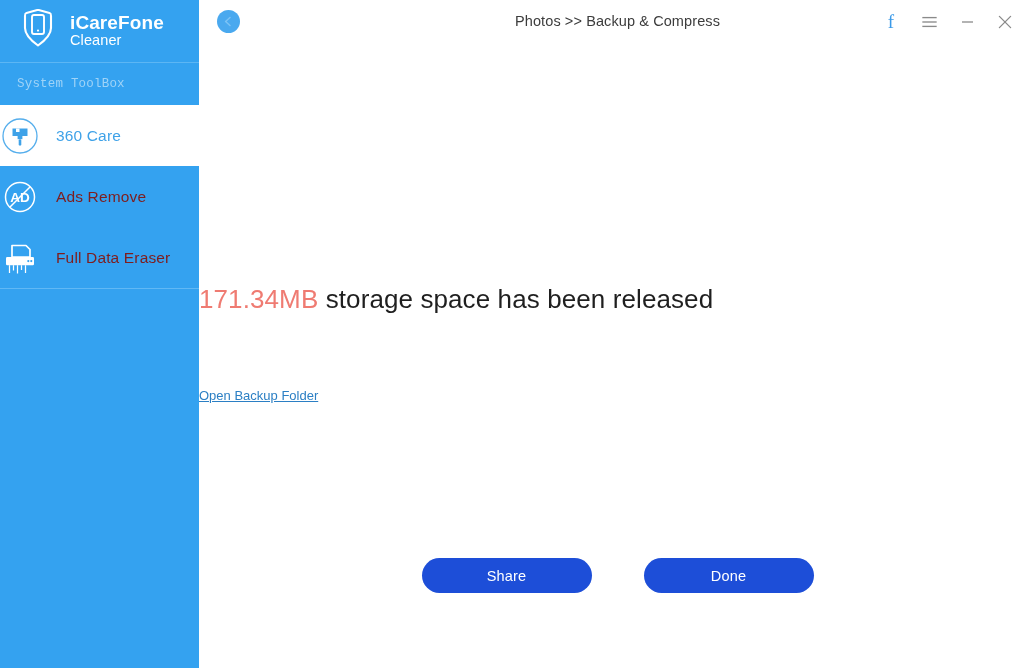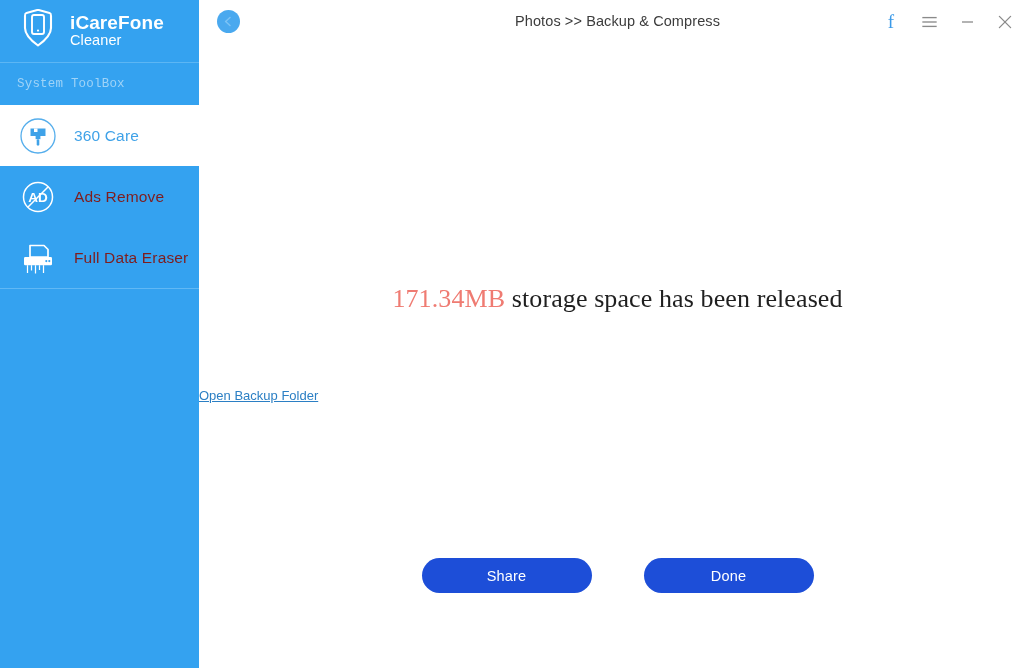--- a/index.html
+++ b/index.html
@@ -87,21 +87,20 @@
   }
 
   .nav {
     display: block;
   }
 
   .nav-item {
     height: 61px;
     display: flex;
     align-items: center;
-    padding-left: 18px;
     gap: 16px;
     cursor: pointer;
     position: relative;
   }
 
   .nav-item .nav-icon {
     width: 40px;
     height: 40px;
     flex: 0 0 40px;
     display: flex;
@@ -204,26 +203,25 @@
   .content {
     position: relative;
     flex: 1 1 auto;
   }
 
   .headline {
     position: absolute;
     left: 0;
     right: 0;
     top: 241px;
-    text-align: center;
+    text-align: left;
     font-size: 26px;
     color: #1f1f1f;
     letter-spacing: 0.1px;
     white-space: nowrap;
-    font-family: Liberation Serif, serif;
   }
 
   .headline .amount {
     color: #ef7b72;
   }
 
   .backup-link {
     position: absolute;
     left: 0;
     right: 0;

